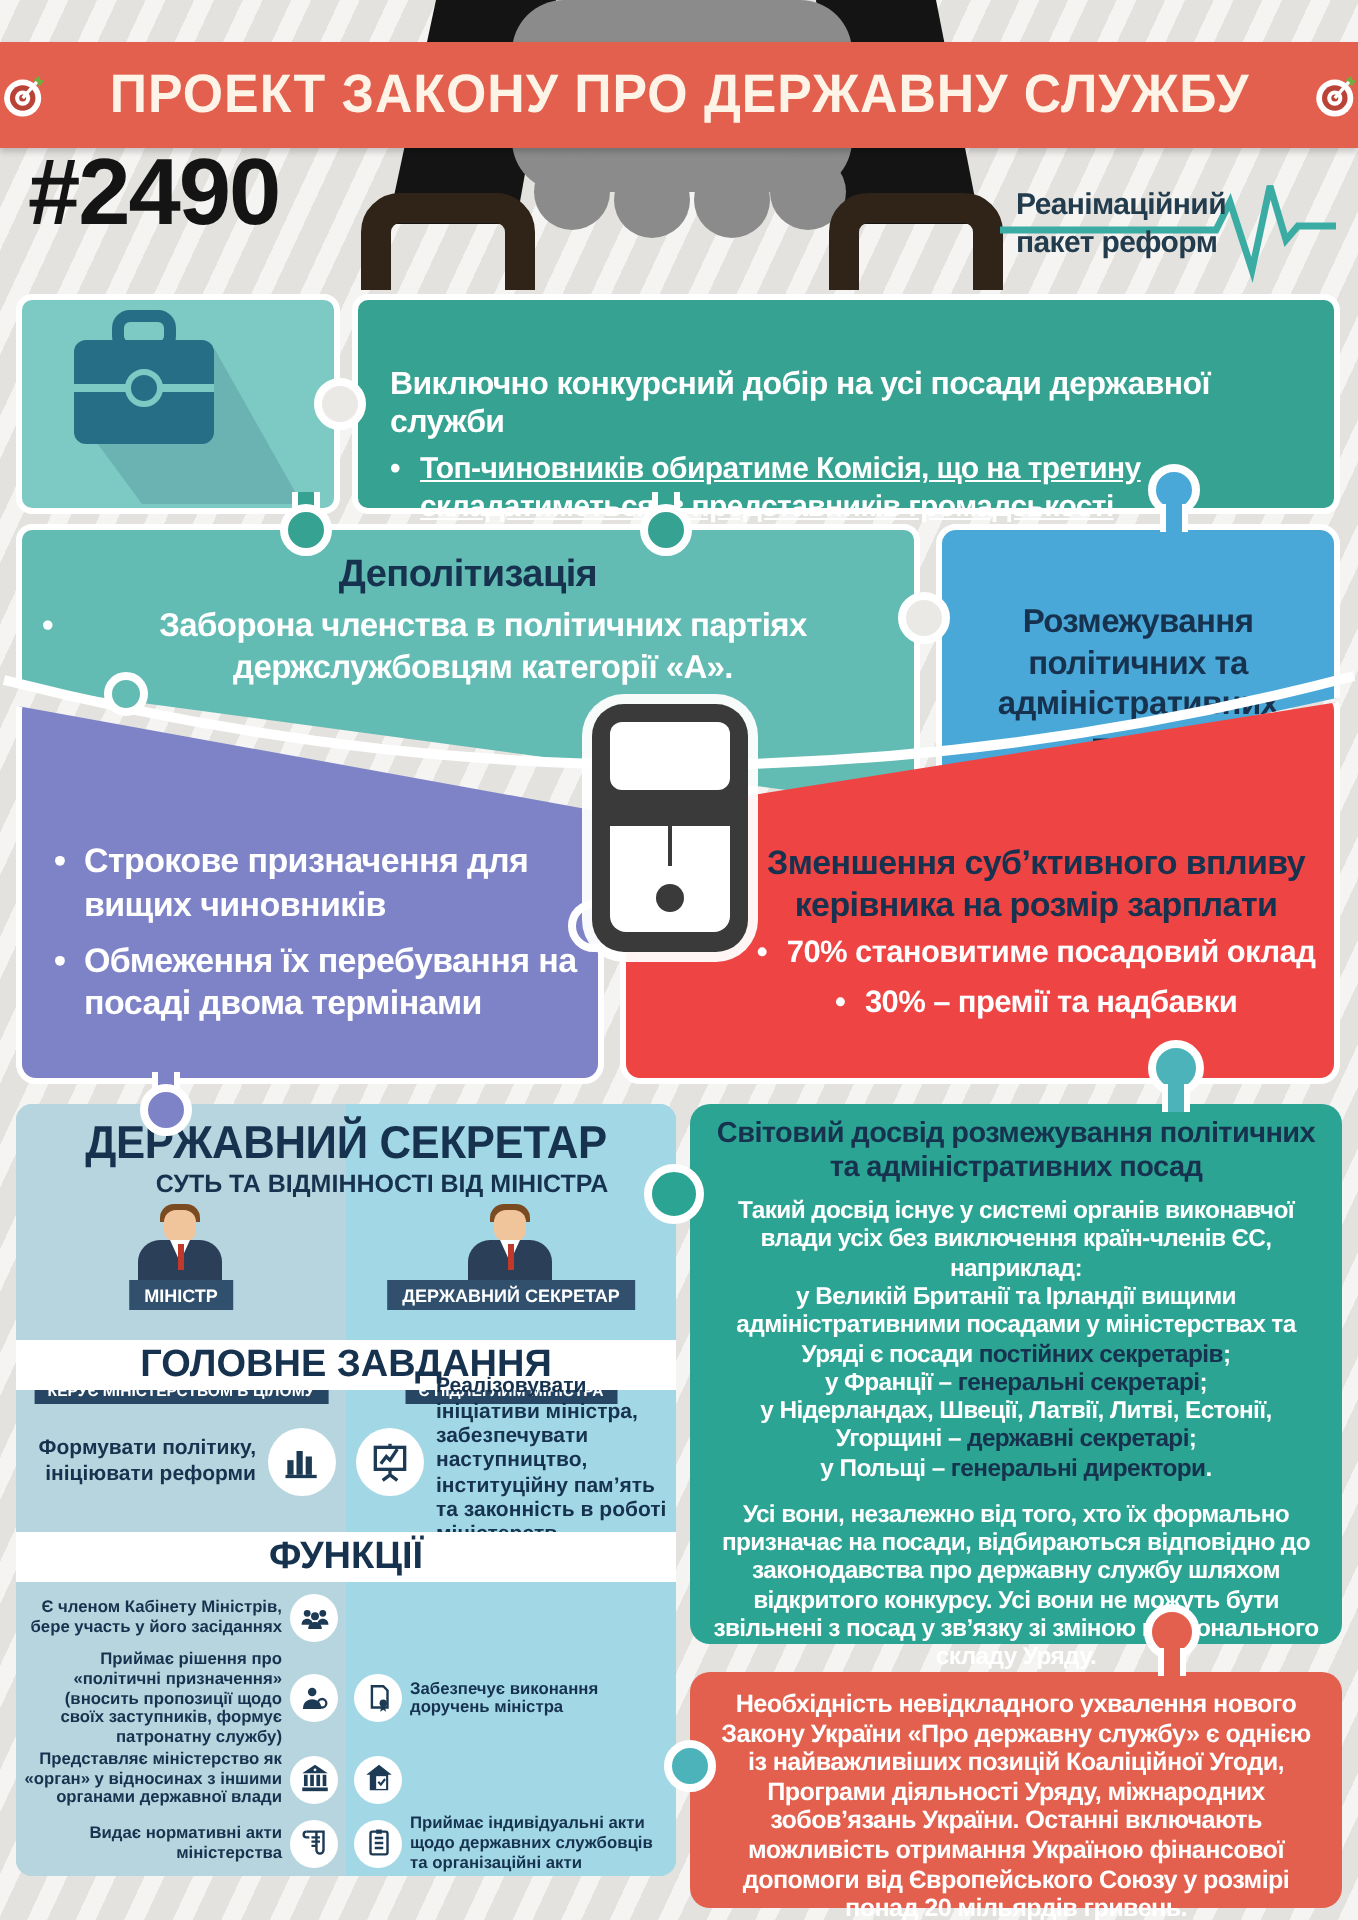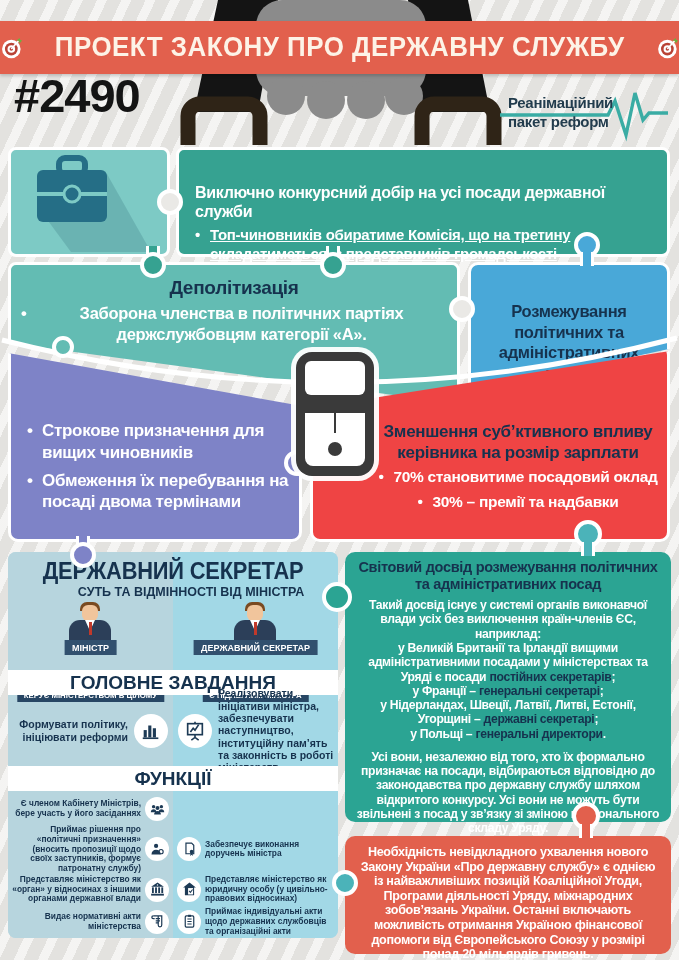--- a/index.html
+++ b/index.html
@@ -334,21 +334,20 @@
           <div class="cr">
               <span class="icns">
                 <svg width="17" height="17" viewBox="0 0 24 24">
                   <g fill="#1d3a55">
                     <path d="M12 2l9 7h-2.5v11H5.5V9H3z"></path>
                   </g>
                   <rect x="10" y="10" width="7" height="9" fill="#fff"></rect>
                   <path d="M11.5 14l1.8 2 3-4" stroke="#1d3a55" stroke-width="1.5" fill="none"></path>
                 </svg>
               </span>
-            <div class="ftxt">Представляє міністерство як юридичну особу (у цивільно-правових відносинах)</div>
             </div>
         </div>
         <div class="frow">
           <div class="cl">
               <div class="ftxt">Видає нормативні акти міністерства</div>
             <span class="icns">
                 <svg width="17" height="17" viewBox="0 0 24 24">
                   <g stroke="#1d3a55" fill="none" stroke-width="1.7">
                     <path d="M6 4h12v13a2.5 2.5 0 0 1-5 0V4"></path>
                     <path d="M6 4a2 2 0 0 0 0 4h2"></path>

